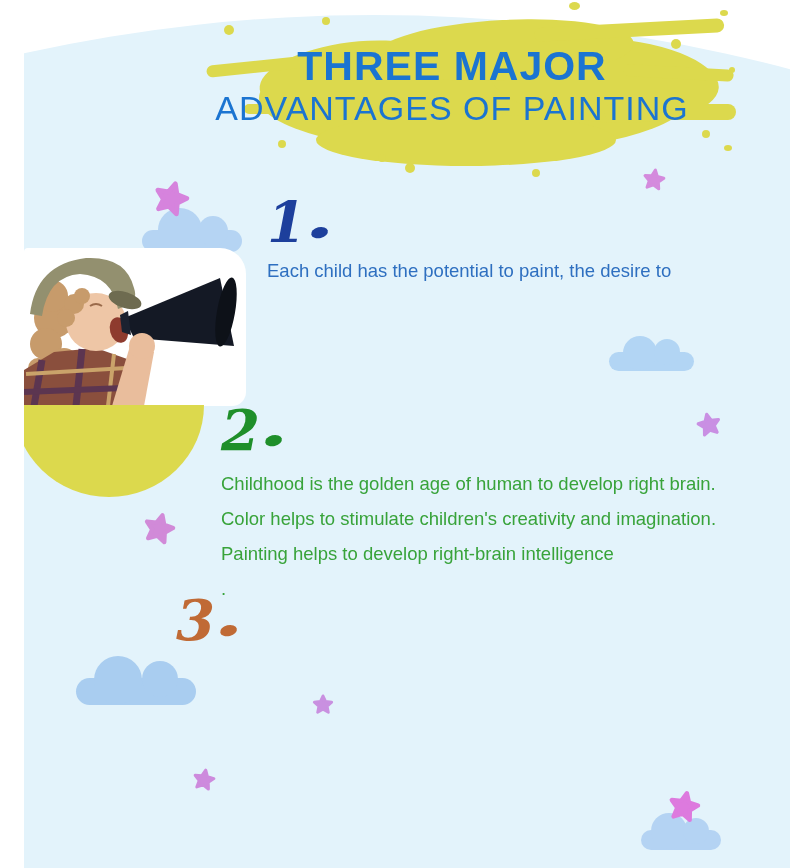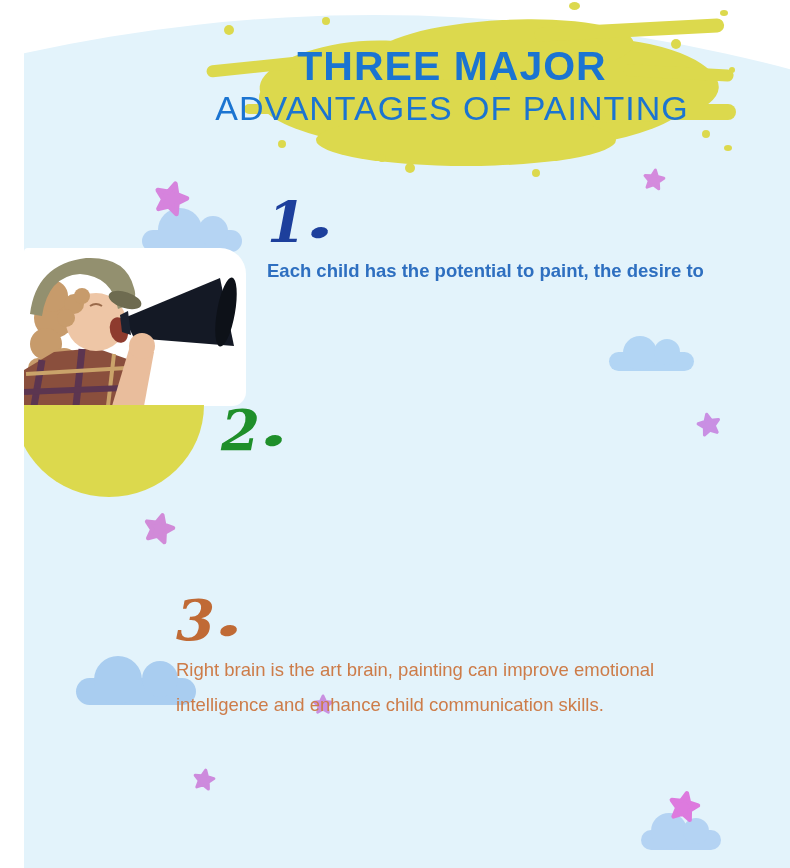--- a/index.html
+++ b/index.html
@@ -190,34 +190,36 @@
       <circle cx="118" cy="98" r="13" fill="#e9bd9c"></circle>
     </svg>
   </div>
 
   <div class="half-disc"></div>
 
   <div id="sec1" class="section" style="left:243px;top:194px;">
     <div>
       <span class="big-num">1</span><span class="num-dot"></span>
     </div>
-    <div class="sec-lines" style="margin-top:6px;font-weight:bold;">
+    <div class="sec-lines" style="margin-top:6px;">
       <div>Each child has the potential to paint, the desire to</div>
     </div>
   </div>
 
   <div id="sec2" class="section" style="left:197px;top:402px;">
     <div>
       <span class="big-num">2</span><span class="num-dot"></span>
     </div>
+    <div class="sec-lines" style="margin-top:8px;">
+      <div>Childhood is the golden age of human to develop right brain.</div>
+      <div>Color helps to stimulate children's creativity and imagination.</div>
+      <div>Painting helps to develop right-brain intelligence</div>
+      <div>.</div>
+    </div>
   </div>
 
   <div id="sec3" class="section" style="left:152px;top:592px;">
     <div>
       <span class="big-num">3</span><span class="num-dot"></span>
     </div>
-    <div class="sec-lines" style="margin-top:4px;">
-      <div>Right brain is the art brain, painting can improve emotional</div>
-      <div>intelligence and enhance child communication skills.</div>
-    </div>
   </div>
 
 </div>
 
 </body></html>

